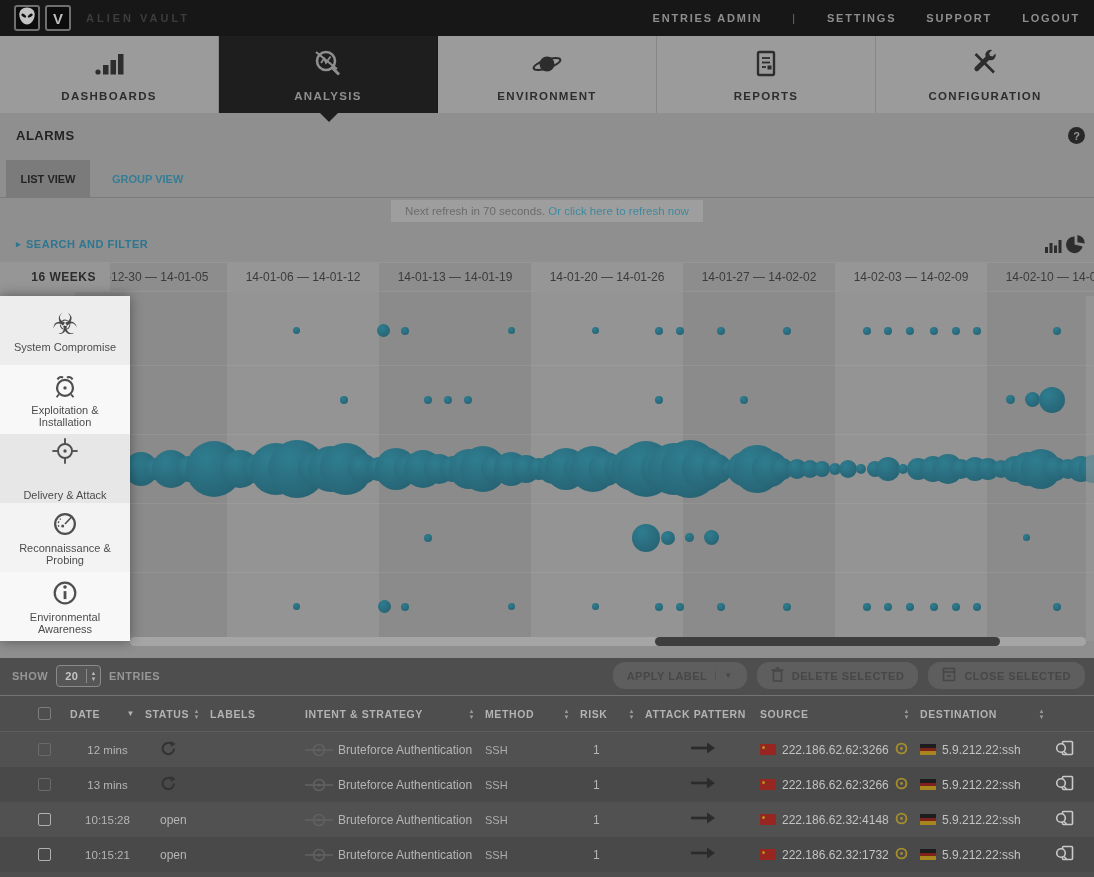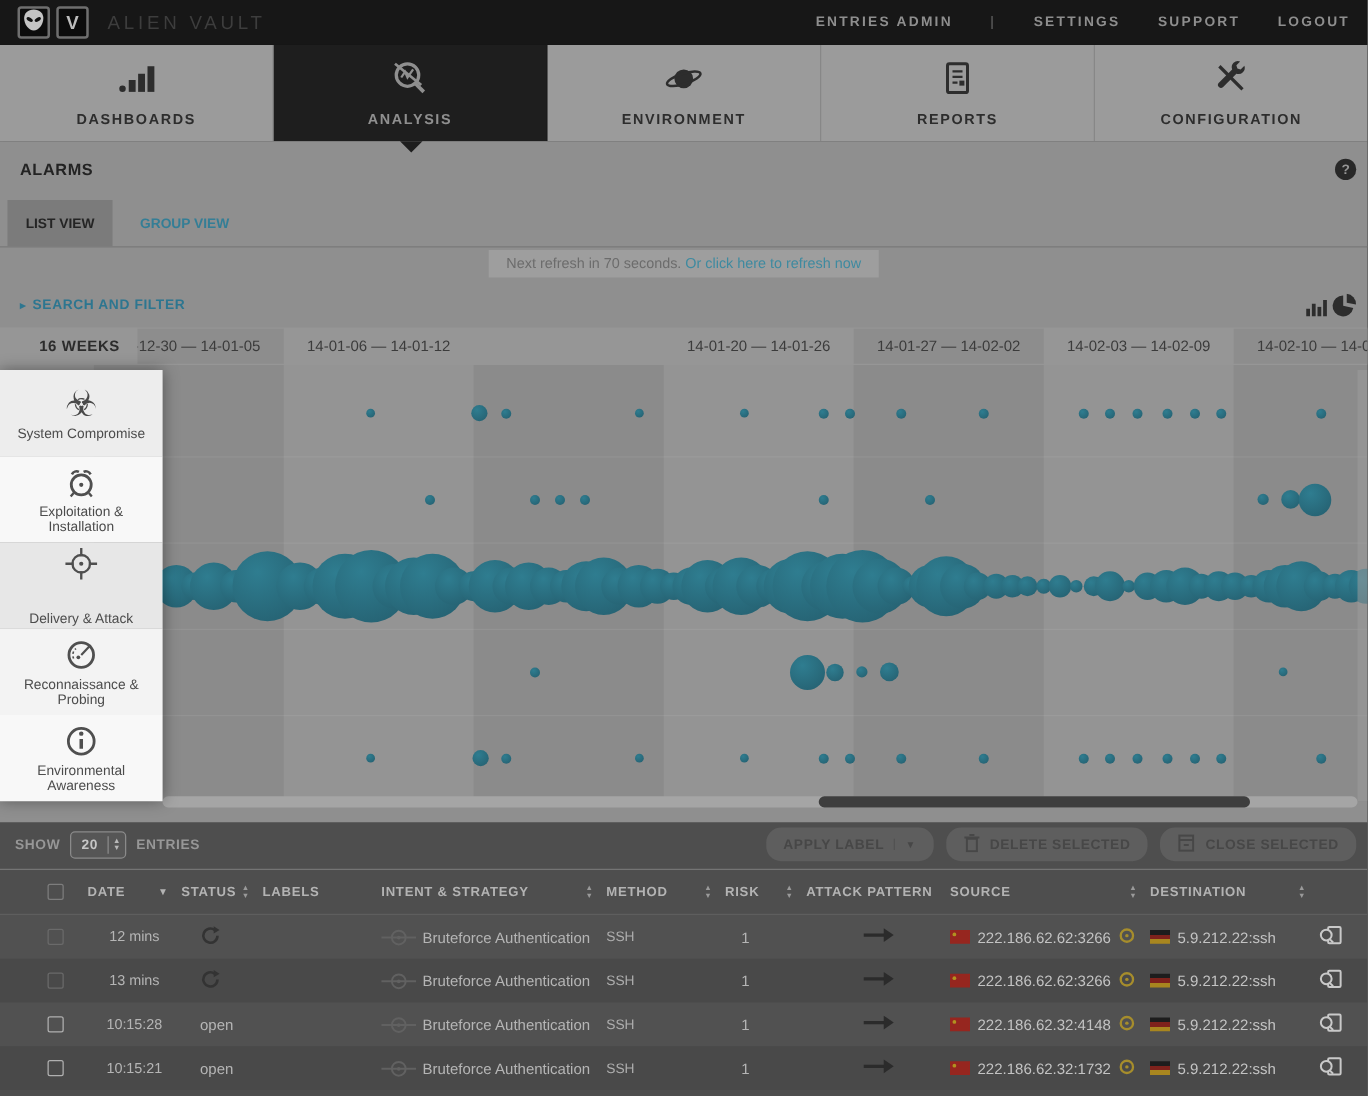--- a/index.html
+++ b/index.html
@@ -3,21 +3,21 @@
 <meta charset="utf-8">
 <style>
 *{margin:0;padding:0;box-sizing:border-box}
 html,body{width:1094px;height:877px;overflow:hidden;background:#4e4e4e;font-family:"Liberation Sans",sans-serif}
 #app{position:relative;width:1094px;height:877px;overflow:hidden}
 
 
 #topbar{position:absolute;left:0;top:0;width:1094px;height:36px;background:#171717;display:flex;align-items:center;padding:0 14px}
 .logobox{width:26px;height:26px;border:2px solid #6f6f6f;border-radius:3px;background:#0c0c0c;display:flex;align-items:center;justify-content:center;margin-right:5px}
 .logo-v{color:#bdbdbd;font-weight:bold;font-size:15px}
-#brand{color:#3d3d3d;font-size:15px;font-weight:normal;letter-spacing:3px;margin-left:10px}
+#brand{color:#3d3d3d;font-size:11px;font-weight:bold;letter-spacing:3px;margin-left:10px}
 #topmenu{margin-left:auto;display:flex;align-items:center;gap:30px;font-size:11px;letter-spacing:1.8px;color:#8e8e8e;font-weight:bold}
 #topmenu .sep{color:#6d6d6d;font-weight:normal}
 #topmenu span{cursor:pointer}
 
 
 #nav{position:absolute;left:0;top:36px;width:1094px;height:77px;background:#9b9b9b;display:flex;box-shadow:0 2px 3px rgba(0,0,0,.18)}
 .navtab{flex:1;display:flex;flex-direction:column;align-items:center;justify-content:center;gap:8px;border-right:1px solid rgba(0,0,0,.13);color:#2d2d2d;font-size:11.5px;font-weight:bold;letter-spacing:1.3px;cursor:pointer}
 .navtab:last-child{border-right:none}
 .navtab.active{background:#1e1e1e;color:#8f8f8f}
 #notch{position:absolute;left:320px;top:113px;width:0;height:0;border-left:9px solid transparent;border-right:9px solid transparent;border-top:9px solid #1e1e1e;z-index:4}
@@ -195,20 +195,21 @@
               <path d="M10 10 L10 1.5 A8.8 8.8 0 1 0 18.5 12 Z" fill="currentColor"></path>
               <path d="M13 7.5 L13 0 A8.8 8.8 0 0 1 20.8 9 Z" fill="currentColor"></path>
             </svg></span>
       </span>
     </div>
 
     <div id="weekhead">
 
     <div class="weekcell dark" style="left: 75px; width: 152px;">13-12-30 — 14-01-05</div>
         <div class="weekcell" style="left: 227px; width: 152px;">14-01-06 — 14-01-12</div>
+        <div class="weekcell dark" style="left: 379px; width: 152px;">14-01-13 — 14-01-19</div>
         <div class="weekcell" style="left: 531px; width: 152px;">14-01-20 — 14-01-26</div>
         <div class="weekcell dark" style="left: 683px; width: 152px;">14-01-27 — 14-02-02</div>
         <div class="weekcell" style="left: 835px; width: 152px;">14-02-03 — 14-02-09</div>
         <div class="weekcell dark" style="left: 987px; width: 152px;">14-02-10 — 14-02-16</div>
         <div id="weeksLabel">16 WEEKS</div>
       </div>
 
     <div id="chart">
 
     <div class="stripe dark" style="left: 75px; width: 152px;"></div>

